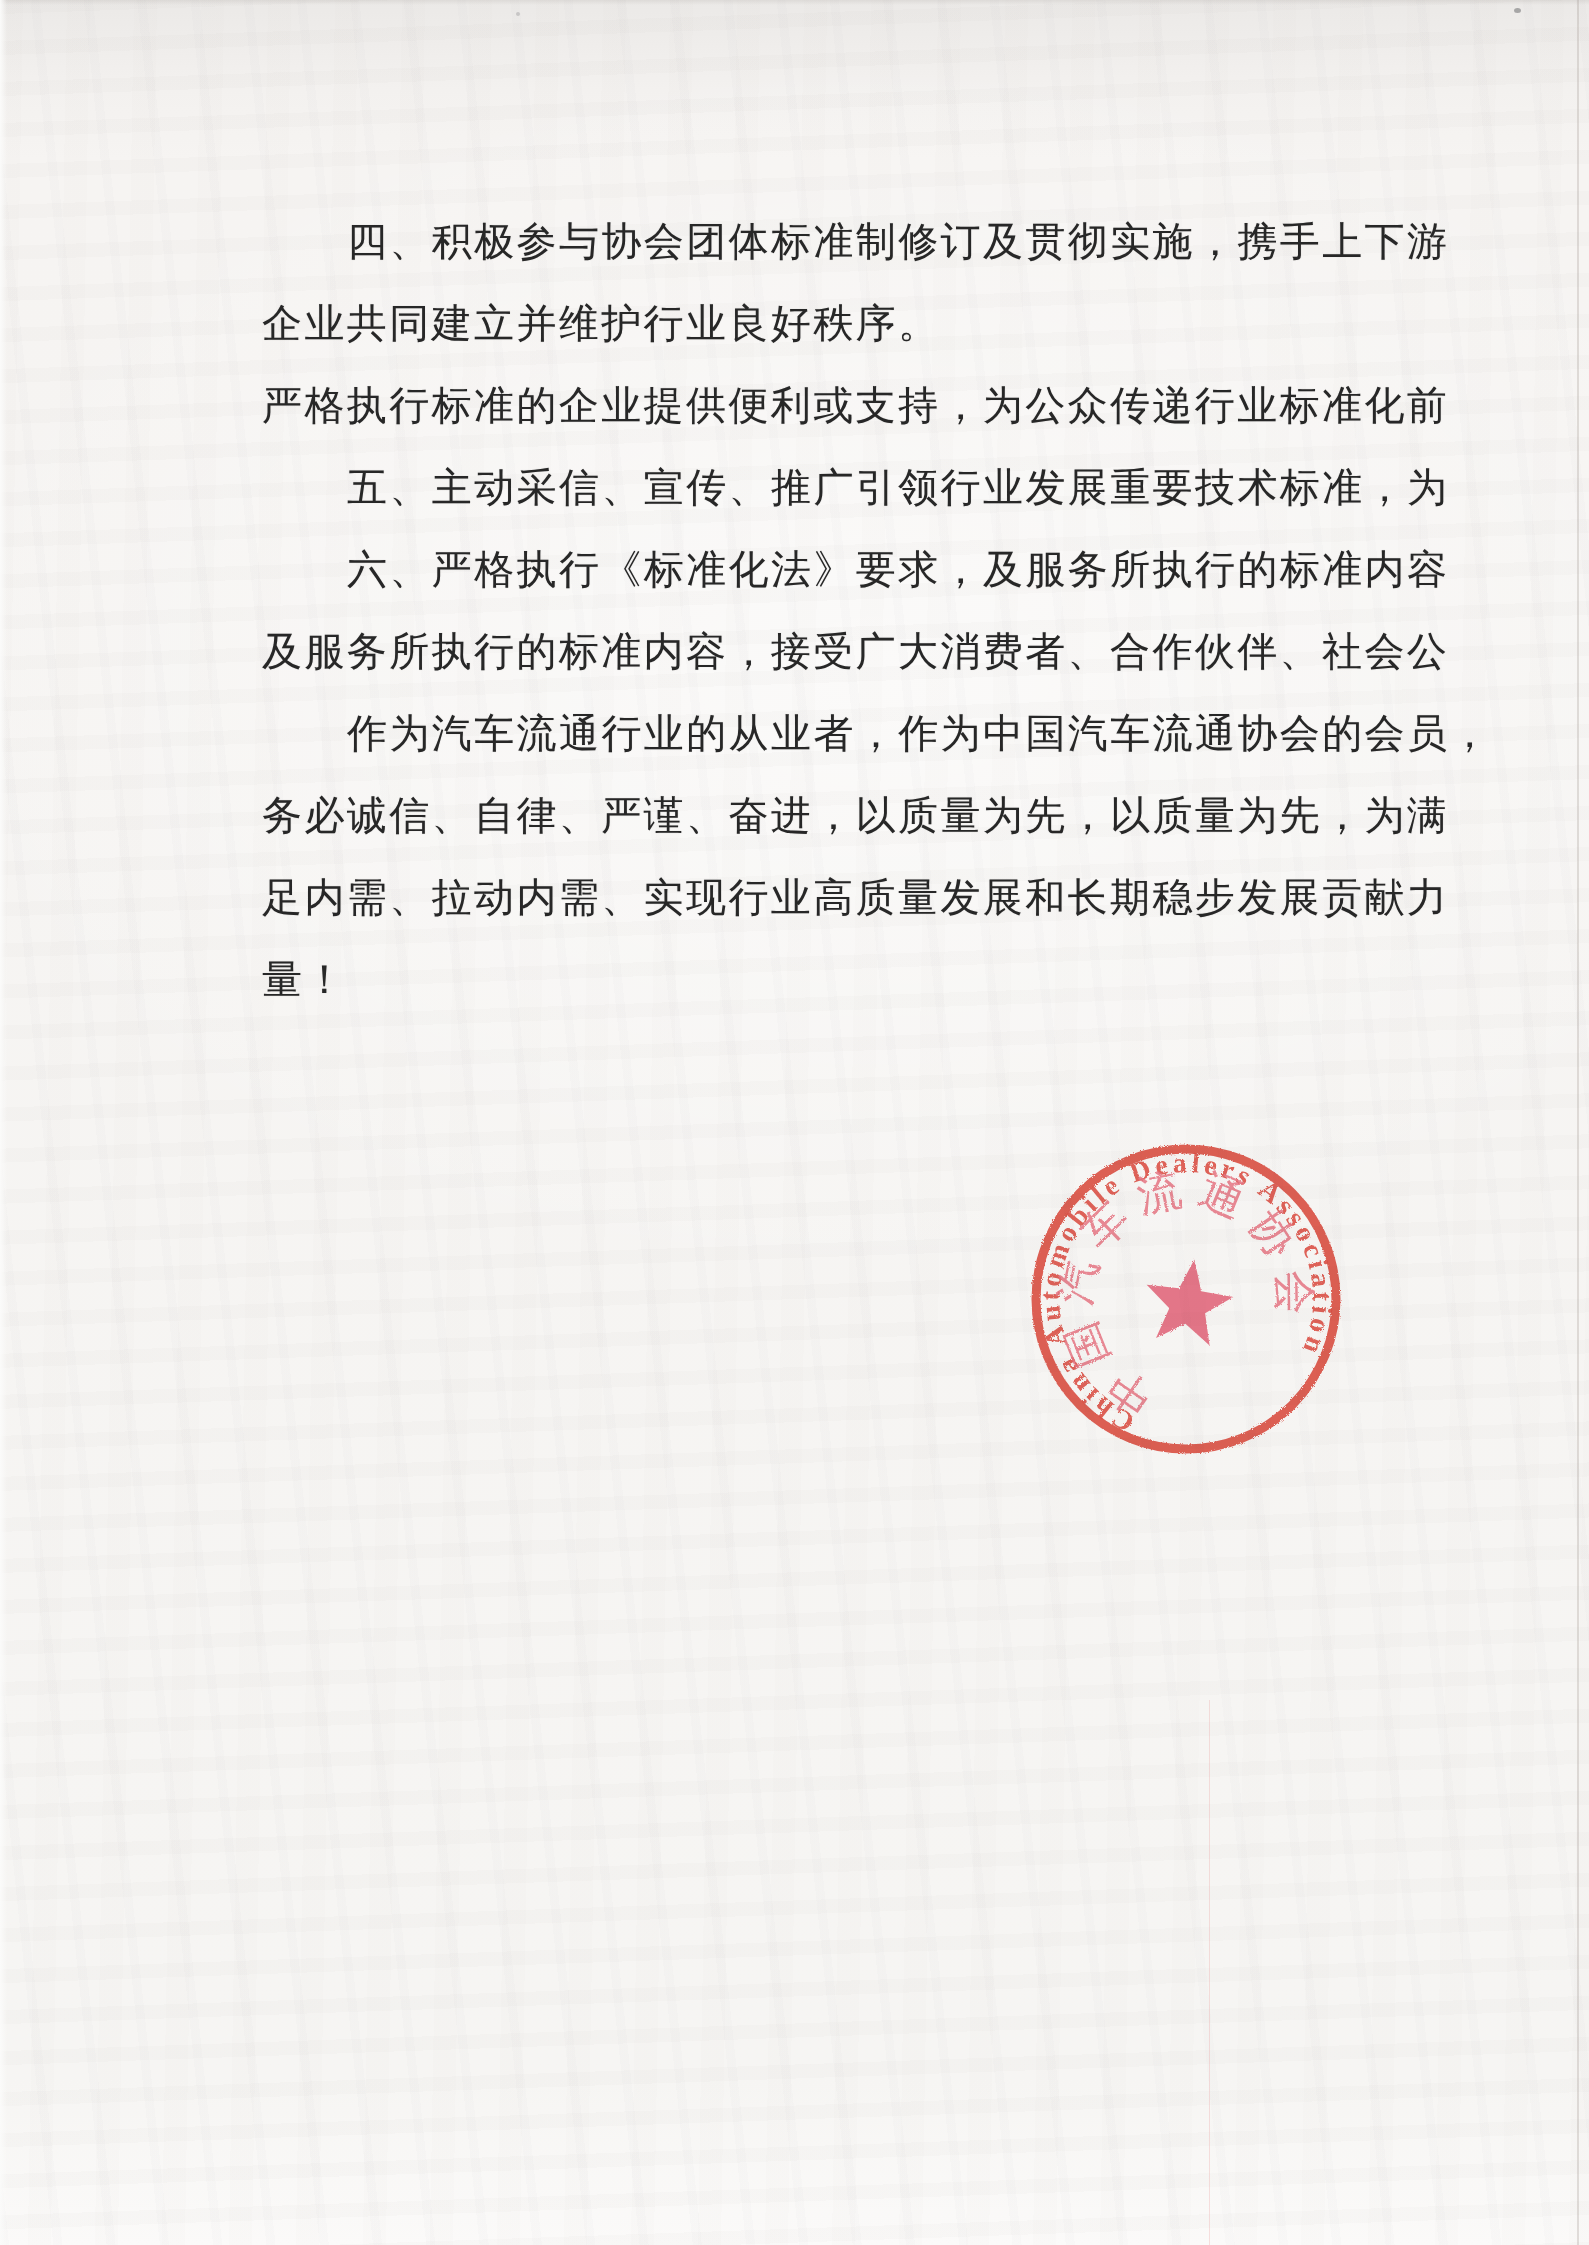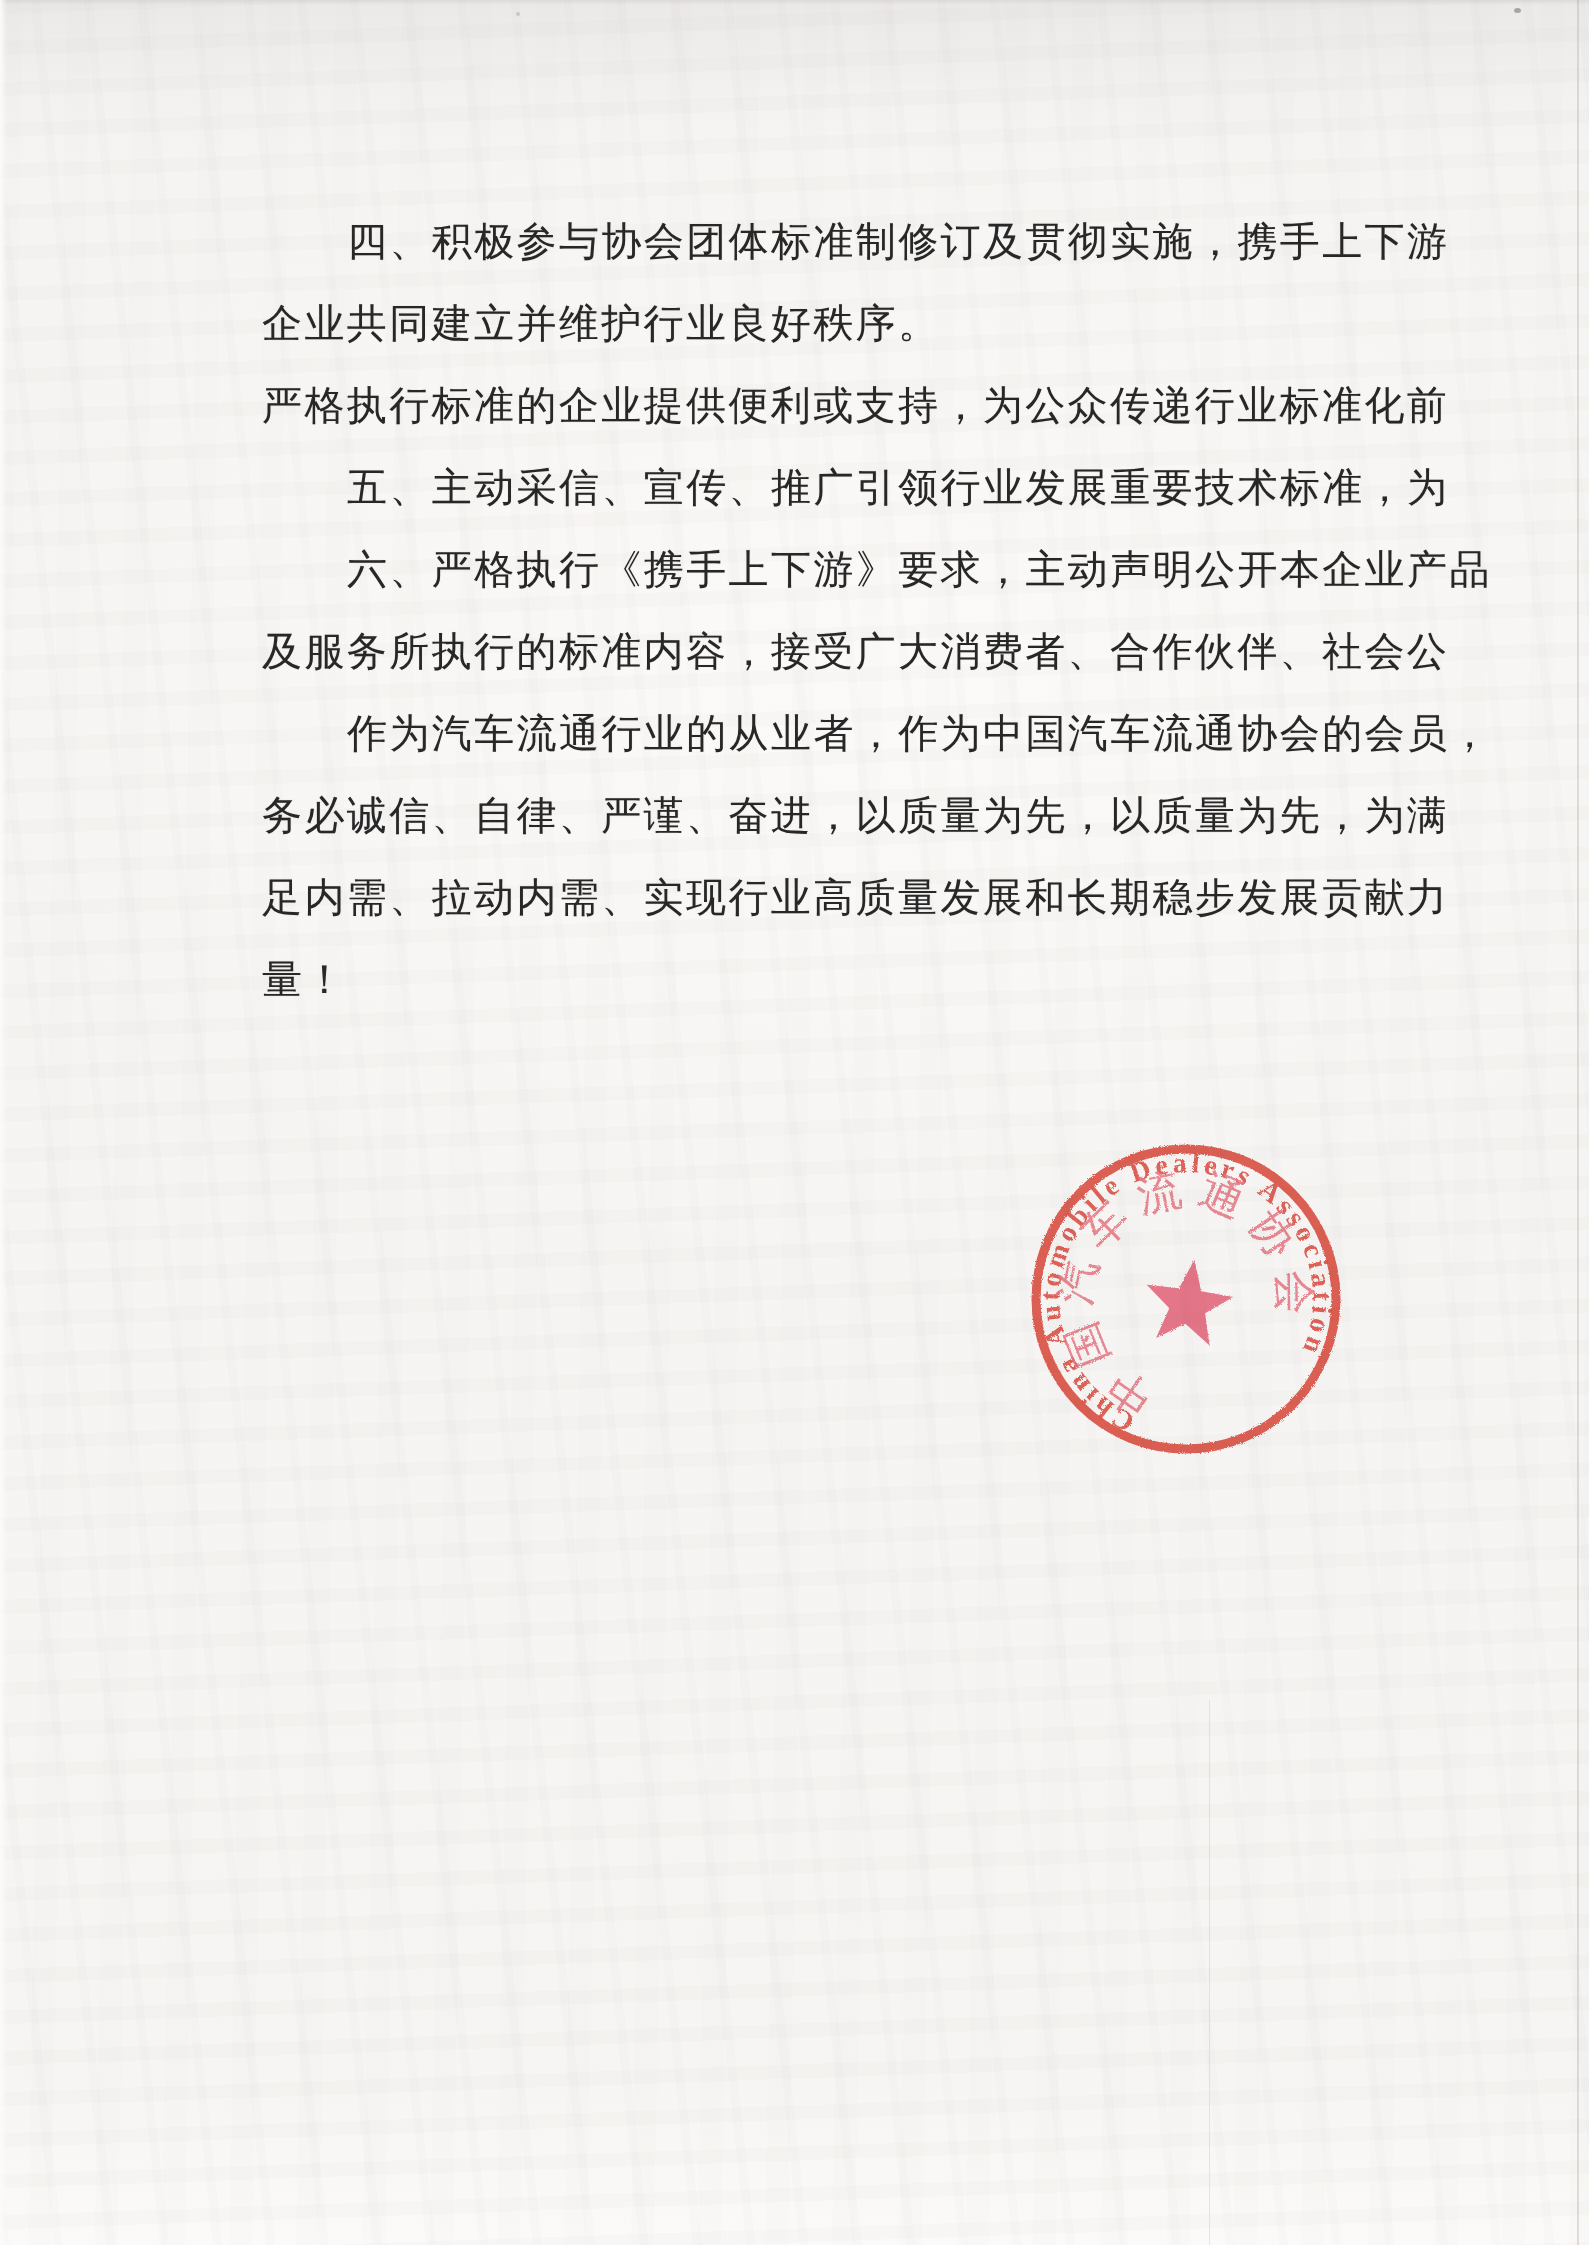--- a/index.html
+++ b/index.html
@@ -70,21 +70,21 @@
   <div class="scan-line-right" style="left:1577px;"></div>
   <div class="scan-streak-pink" style="left:1209px;top:1700px;height:545px;"></div>
   <div class="speck" style="left:1514px;top:8px;width:7px;height:5px;"></div>
   <div class="speck" style="left:516px;top:12px;width:4px;height:4px;opacity:.5;"></div>
 
   <div class="doc-body">
     <div class="line indent">四、积极参与协会团体标准制修订及贯彻实施，携手上下游</div>
     <div class="line">企业共同建立并维护行业良好秩序。</div>
     <div class="line">严格执行标准的企业提供便利或支持，为公众传递行业标准化前</div>
     <div class="line indent">五、主动采信、宣传、推广引领行业发展重要技术标准，为</div>
-    <div class="line indent">六、严格执行《携手上下游》要求，主动声明公开本企业产品</div>
+    <div class="line indent">六、严格执行《标准化法》要求，及服务所执行的标准内容</div>
     <div class="line">及服务所执行的标准内容，接受广大消费者、合作伙伴、社会公</div>
     <div class="line indent">作为汽车流通行业的从业者，作为中国汽车流通协会的会员，</div>
     <div class="line">务必诚信、自律、严谨、奋进，以质量为先，以质量为先，为满</div>
     <div class="line">足内需、拉动内需、实现行业高质量发展和长期稳步发展贡献力</div>
     <div class="line">量！</div>
   </div>
 
 
   <div class="seal">
     <svg width="316" height="316" viewBox="0 0 316 316">

